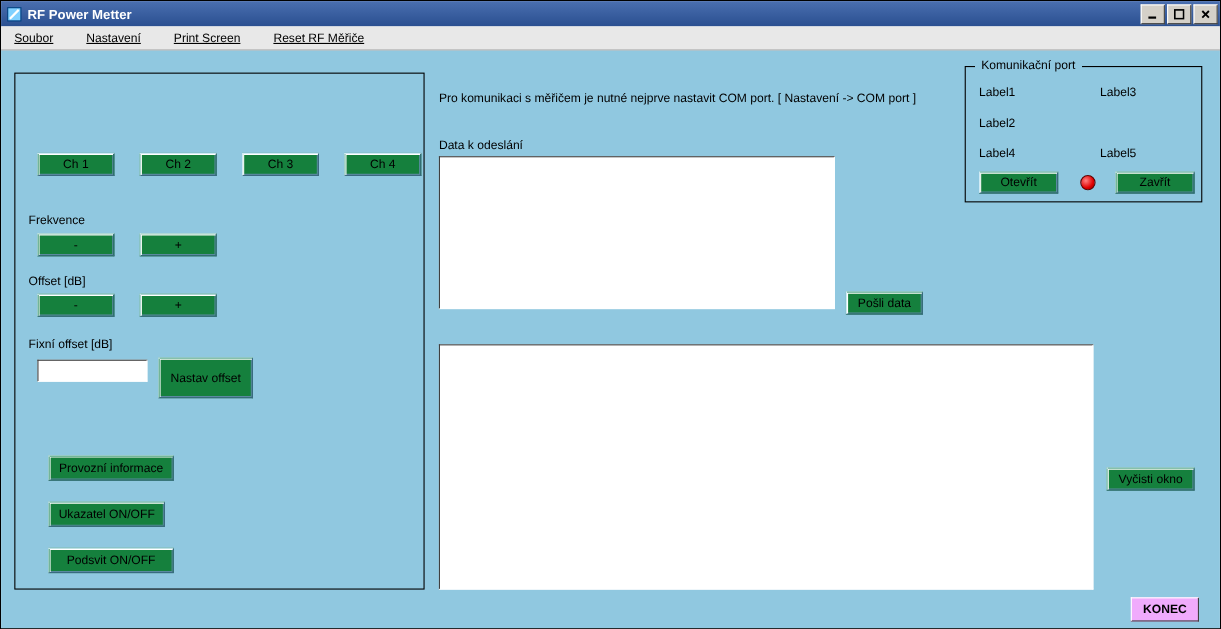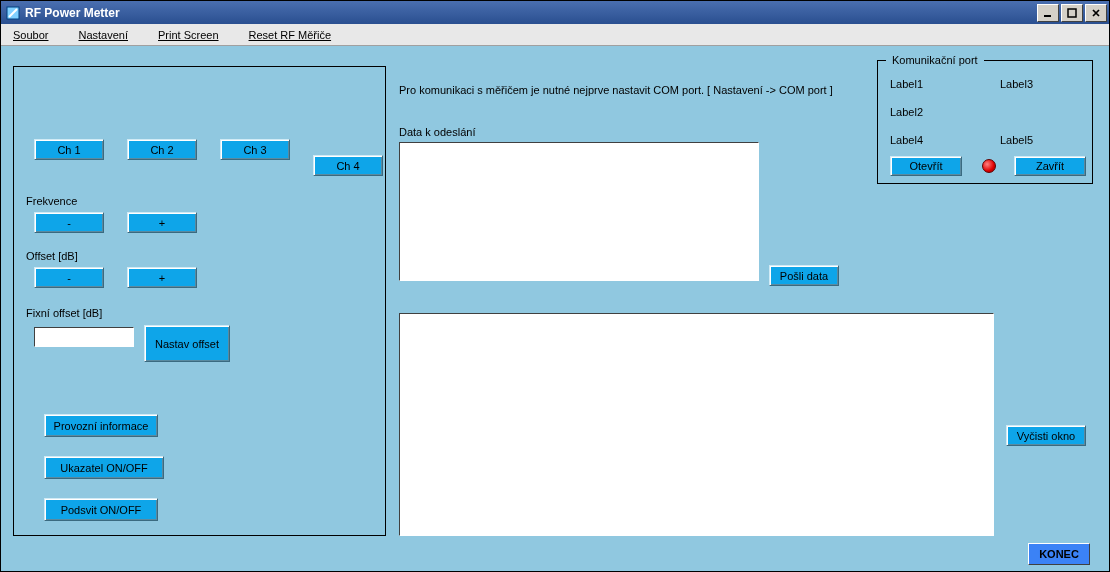--- a/index.html
+++ b/index.html
@@ -59,31 +59,31 @@
     height: calc(100% - 23px - 22px);
   }
   .panel-border {
     position: absolute;
     border: 1px solid #000;
     background: #90c8e0;
   }
   .label { position:absolute; color:#000; }
   .btn {
     position:absolute;
-    background:#0ea5e9;
+    background:#15803d;
     border-top:1px solid #d0eaf5; border-left:1px solid #d0eaf5;
     border-right:1px solid #3a6a80; border-bottom:1px solid #3a6a80;
     box-shadow: inset 1px 1px 0 #fff, inset -1px -1px 0 #5a8aa0;
     cursor:pointer;
     display:flex;align-items:center;justify-content:center;
     padding:0 8px;
   }
   .btn-grey {
     position:absolute;
-    background:#3b82f6;
+    background:#f0abfc;
     border-top:1px solid #fff; border-left:1px solid #fff;
     border-right:1px solid #404040; border-bottom:1px solid #404040;
     text-align:center;
     cursor:pointer;
     display:flex;align-items:center;justify-content:center;
     padding:0 6px;
   }
   .textbox {
     position:absolute;
     background:#fff;
@@ -142,36 +142,36 @@
     <span>Reset RF Měřiče</span>
   </div>
 
   <div class="client">
 
     <div class="panel-border" style="left:12px; top:20px; width:373px; height:470px;">
 
       <div class="btn" style="left:20px; top:72px; width:70px; height:21px;">Ch 1</div>
       <div class="btn" style="left:113px; top:72px; width:70px; height:21px;">Ch 2</div>
       <div class="btn" style="left:206px; top:72px; width:70px; height:21px;">Ch 3</div>
-      <div class="btn" style="left:299px; top:88px; width:70px; height:21px;">Ch 4</div>
+      <div class="btn" style="left:299px; top:72px; width:70px; height:21px;">Ch 4</div>
 
       <div class="label" style="left:12px; top:128px;">Frekvence</div>
       <div class="btn" style="left:20px; top:145px; width:70px; height:21px;">-</div>
       <div class="btn" style="left:113px; top:145px; width:70px; height:21px;">+</div>
 
       <div class="label" style="left:12px; top:183px;">Offset [dB]</div>
       <div class="btn" style="left:20px; top:200px; width:70px; height:21px;">-</div>
       <div class="btn" style="left:113px; top:200px; width:70px; height:21px;">+</div>
 
       <div class="label" style="left:12px; top:240px;">Fixní offset  [dB]</div>
       <div class="textbox" style="left:20px; top:260px; width:100px; height:20px;"></div>
       <div class="btn" style="left:130px; top:258px; width:86px; height:37px;">Nastav offset</div>
 
       <div class="btn" style="left:30px; top:347px; width:114px; height:23px;">Provozní informace</div>
-      <div class="btn" style="left:30px; top:389px; width:120px; height:23px;">Ukazatel ON/OFF</div>
+      <div class="btn" style="left:30px; top:389px; width:106px; height:23px;">Ukazatel ON/OFF</div>
       <div class="btn" style="left:30px; top:431px; width:114px; height:23px;">Podsvit ON/OFF</div>
     </div>
 
     <div class="label" style="left:398px; top:38px;">Pro komunikaci s měřičem je nutné nejprve nastavit COM port. [ Nastavení -&gt; COM port ]</div>
 
     <div class="label" style="left:398px; top:80px;">Data k odeslání</div>
     <div class="textbox" style="left:398px; top:96px; width:360px; height:139px;"></div>
     <div class="btn" style="left:768px; top:219px; width:70px; height:21px;">Pošli data</div>
 
     <div class="label" style="left:398px; top:251px;margin-top:16px;">Přijatá data</div>

